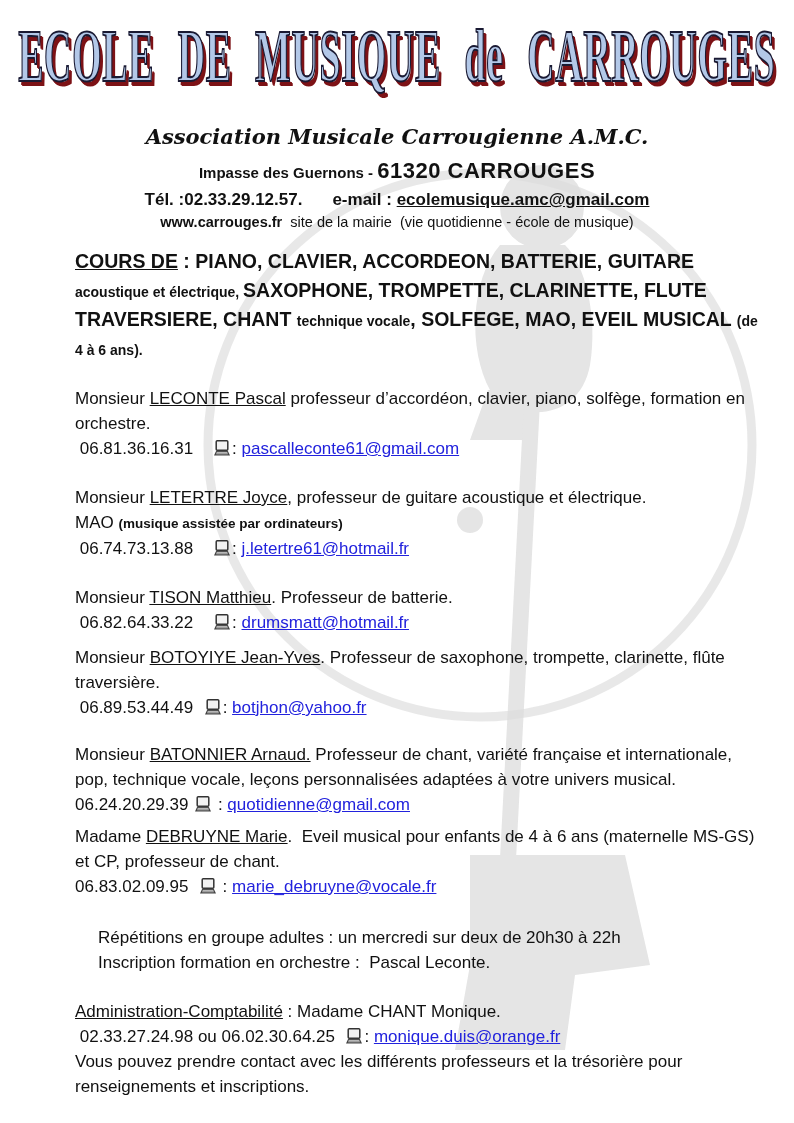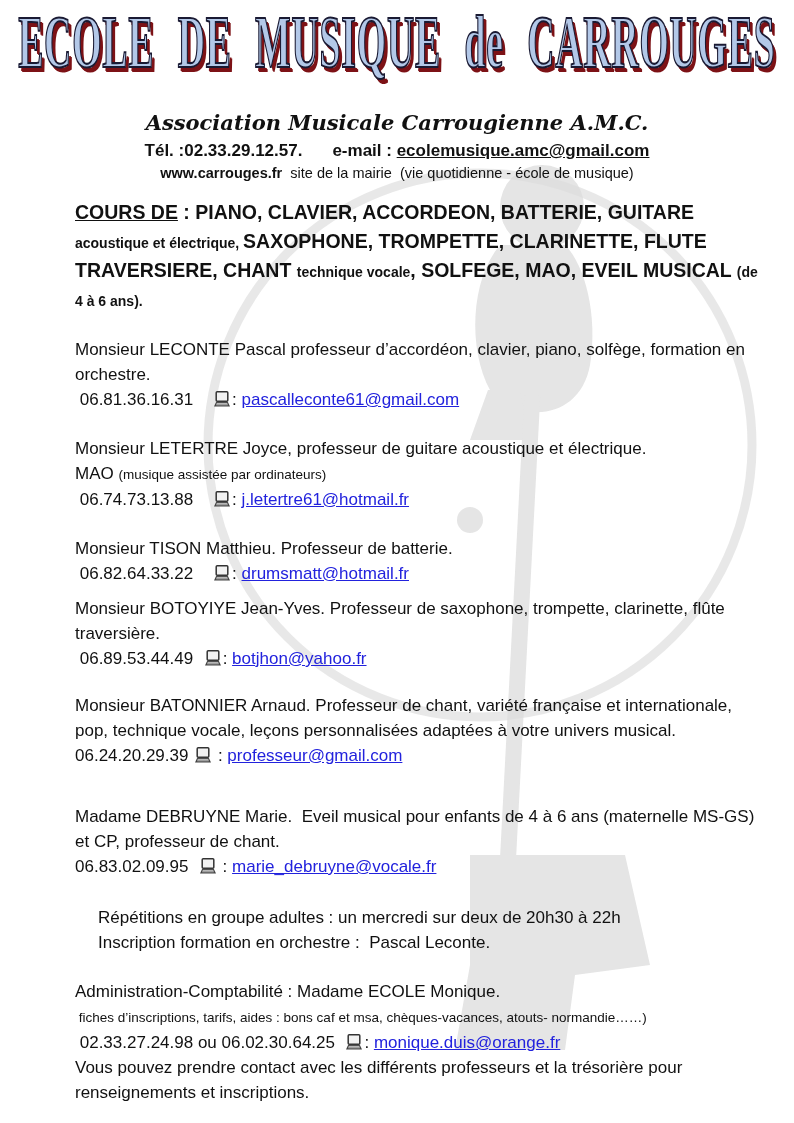--- a/index.html
+++ b/index.html
@@ -6,21 +6,21 @@
   body{
     width:794px;height:1123px;position:relative;overflow:hidden;
     background:#ffffff;
     font-family:"Liberation Sans","DejaVu Sans",sans-serif;
     color:#111;
   }
   
   .watermark{position:absolute;left:170px;top:95px;z-index:0;pointer-events:none;}
   .content{position:relative;z-index:1;}
   
-  .header{text-align:center;}
+  .header{text-align:center;padding-top:14px;}
   .title-wrap{height:86px;display:flex;align-items:center;justify-content:center;overflow:visible;}
   .wordart{
     display:inline-block;white-space:nowrap;line-height:1;
     font-family:"Liberation Serif","DejaVu Serif",serif;font-weight:700;
     font-size:46px;letter-spacing:1px;word-spacing:16px;
     transform:scale(0.82,1.62);transform-origin:center center;
     color:var(--title-fill);
     -webkit-text-stroke:1.3px var(--title-outline);
     text-shadow:3px 2px 0 var(--title-shadow),4px 3px 0 var(--title-shadow);
   }
@@ -35,22 +35,22 @@
   .tel-label{margin-right:30px;}
   .hdr-email{text-decoration:underline;}
   .www-line{margin-top:4px;font-size:14.5px;white-space:pre;}
   .www-site{font-weight:700;}
   
   .blocks{margin:18px 28px 0 75px;width:692px;font-size:17px;line-height:25px;}
   .block{margin-top:0;}
   .line{white-space:pre-wrap;}
   .b-courses .line{line-height:27.5px;}
   .seg-n{}
-  .seg-u{text-align:center;}
-  .seg-sm{font-size:13.5px;}
+  .seg-u{text-decoration:underline;text-align:center;}
+  .seg-sm{font-size:13.5px;font-weight:bold;}
   .seg-link{color:var(--link);text-decoration:underline;}
   .seg-big{font-weight:700;font-size:19.5px;}
   .seg-smallb{font-weight:700;font-size:14px;}
   .seg-course-label{font-weight:700;font-size:19.5px;text-decoration:underline;}
   .icon-svg{display:inline-block;vertical-align:-3px;}
 </style>
 </head>
 <body>
 
 <svg class="watermark" width="620" height="960" viewBox="0 0 620 960">
@@ -65,20 +65,21 @@
   </g>
 </svg>
 
 <div class="content">
 
   <div class="header">
     <div class="title-wrap">
       <span class="wordart">ECOLE DE MUSIQUE de CARROUGES</span>
     </div>
     <div class="association">Association Musicale Carrougienne A.M.C.</div>
+    <div class="addr-line"><span class="addr-prefix">Impasse des Guernons -  </span><span class="addr-city">61320 CARROUGES</span></div>
     <div class="tel-line"><span class="tel-label">Tél. :02.33.29.12.57.</span><span>e-mail : </span><span class="hdr-email">ecolemusique.amc@gmail.com</span></div>
     <div class="www-line"><span class="www-site">www.carrouges.fr</span><span>  site de la mairie  (vie quotidienne - école de musique)</span></div>
   </div>
 
   <div class="blocks">
       <div class="block b-courses">
         <div class="line"><span class="seg-course-label">COURS DE</span><span class="seg-big"> : </span><span class="seg-big">PIANO, CLAVIER, ACCORDEON, BATTERIE, GUITARE </span><span class="seg-smallb">acoustique et électrique, </span><span class="seg-big">SAXOPHONE, TROMPETTE, CLARINETTE, FLUTE TRAVERSIERE, CHANT </span><span class="seg-smallb">technique vocale</span><span class="seg-big">, SOLFEGE, MAO, EVEIL MUSICAL </span><span class="seg-smallb">(de 4 à 6 ans).</span></div>
       </div>
       <div class="block b-teacher-leconte" style="margin-top: 22px;">
         <div class="line"><span class="seg-n">Monsieur </span><span class="seg-u">LECONTE Pascal</span><span class="seg-n"> professeur d’accordéon, clavier, piano, solfège, formation en orchestre.</span></div>
@@ -116,38 +117,37 @@
     <line x1="4.6" y1="12.4" x2="15.4" y2="12.4" stroke="#fff" stroke-width="0.7"></line>
     <line x1="4.2" y1="13.8" x2="15.8" y2="13.8" stroke="#fff" stroke-width="0.7"></line>
   </svg><span class="seg-n">: </span><span class="seg-link">botjhon@yahoo.fr</span></div>
       </div>
       <div class="block b-teacher-batonnier" style="margin-top: 22px;">
         <div class="line"><span class="seg-n">Monsieur </span><span class="seg-u">BATONNIER Arnaud.</span><span class="seg-n"> Professeur de chant, variété française et internationale, pop, technique vocale, leçons personnalisées adaptées à votre univers musical.   </span><span class="seg-n">06.24.20.29.39 </span><svg class="icon-svg" width="20" height="17" viewBox="0 0 20 17">
     <rect x="4.2" y="0.8" width="11.6" height="9.4" rx="1" fill="#f2f2f2" stroke="#333" stroke-width="1.5"></rect>
     <path d="M2 15.6 L18 15.6 L15.8 10.8 L4.2 10.8 Z" fill="#444"></path>
     <line x1="4.6" y1="12.4" x2="15.4" y2="12.4" stroke="#fff" stroke-width="0.7"></line>
     <line x1="4.2" y1="13.8" x2="15.8" y2="13.8" stroke="#fff" stroke-width="0.7"></line>
-  </svg><span class="seg-n"> : </span><span class="seg-link">professeur@gmail.com</span></div>
+  </svg><span class="seg-n"> : </span><span class="seg-link">quotidienne@gmail.com</span></div>
       </div>
-      <div class="block b-teacher-debruyne" style="margin-top: 36px;">
+      <div class="block b-teacher-debruyne" style="margin-top: 7px;">
         <div class="line"><span class="seg-n">Madame </span><span class="seg-u">DEBRUYNE Marie</span><span class="seg-n">.  Eveil musical pour enfants de 4 à 6 ans (maternelle MS-GS) et CP, professeur de chant.</span></div>
         <div class="line"><span class="seg-n">06.83.02.09.95  </span><svg class="icon-svg" width="20" height="17" viewBox="0 0 20 17">
     <rect x="4.2" y="0.8" width="11.6" height="9.4" rx="1" fill="#f2f2f2" stroke="#333" stroke-width="1.5"></rect>
     <path d="M2 15.6 L18 15.6 L15.8 10.8 L4.2 10.8 Z" fill="#444"></path>
     <line x1="4.6" y1="12.4" x2="15.4" y2="12.4" stroke="#fff" stroke-width="0.7"></line>
     <line x1="4.2" y1="13.8" x2="15.8" y2="13.8" stroke="#fff" stroke-width="0.7"></line>
   </svg><span class="seg-n"> : </span><span class="seg-link">marie_debruyne@vocale.fr</span></div>
       </div>
       <div class="block b-repetitions" style="margin-top: 26px; margin-left: 23px;">
         <div class="line"><span class="seg-n">Répétitions en groupe adultes : un mercredi sur deux de 20h30 à 22h</span></div>
         <div class="line"><span class="seg-n">Inscription formation en orchestre :  Pascal Leconte.</span></div>
       </div>
       <div class="block b-administration" style="margin-top: 24px;">
-        <div class="line"><span class="seg-u">Administration-Comptabilité</span><span class="seg-n"> : Madame ECOLE Monique.</span></div>
-        <div class="line"><span class="seg-sm"> fiches d’inscriptions, tarifs, aides : bons caf et msa, chèques-vacances, atouts- normandie……)</span></div>
+        <div class="line"><span class="seg-u">Administration-Comptabilité</span><span class="seg-n"> : Madame CHANT Monique.</span></div>
         <div class="line"><span class="seg-n"> 02.33.27.24.98 ou 06.02.30.64.25  </span><svg class="icon-svg" width="20" height="17" viewBox="0 0 20 17">
     <rect x="4.2" y="0.8" width="11.6" height="9.4" rx="1" fill="#f2f2f2" stroke="#333" stroke-width="1.5"></rect>
     <path d="M2 15.6 L18 15.6 L15.8 10.8 L4.2 10.8 Z" fill="#444"></path>
     <line x1="4.6" y1="12.4" x2="15.4" y2="12.4" stroke="#fff" stroke-width="0.7"></line>
     <line x1="4.2" y1="13.8" x2="15.8" y2="13.8" stroke="#fff" stroke-width="0.7"></line>
   </svg><span class="seg-n">: </span><span class="seg-link">monique.duis@orange.fr</span></div>
         <div class="line"><span class="seg-n">Vous pouvez prendre contact avec les différents professeurs et la trésorière pour renseignements et inscriptions.</span></div>
       </div>
     </div>
 

